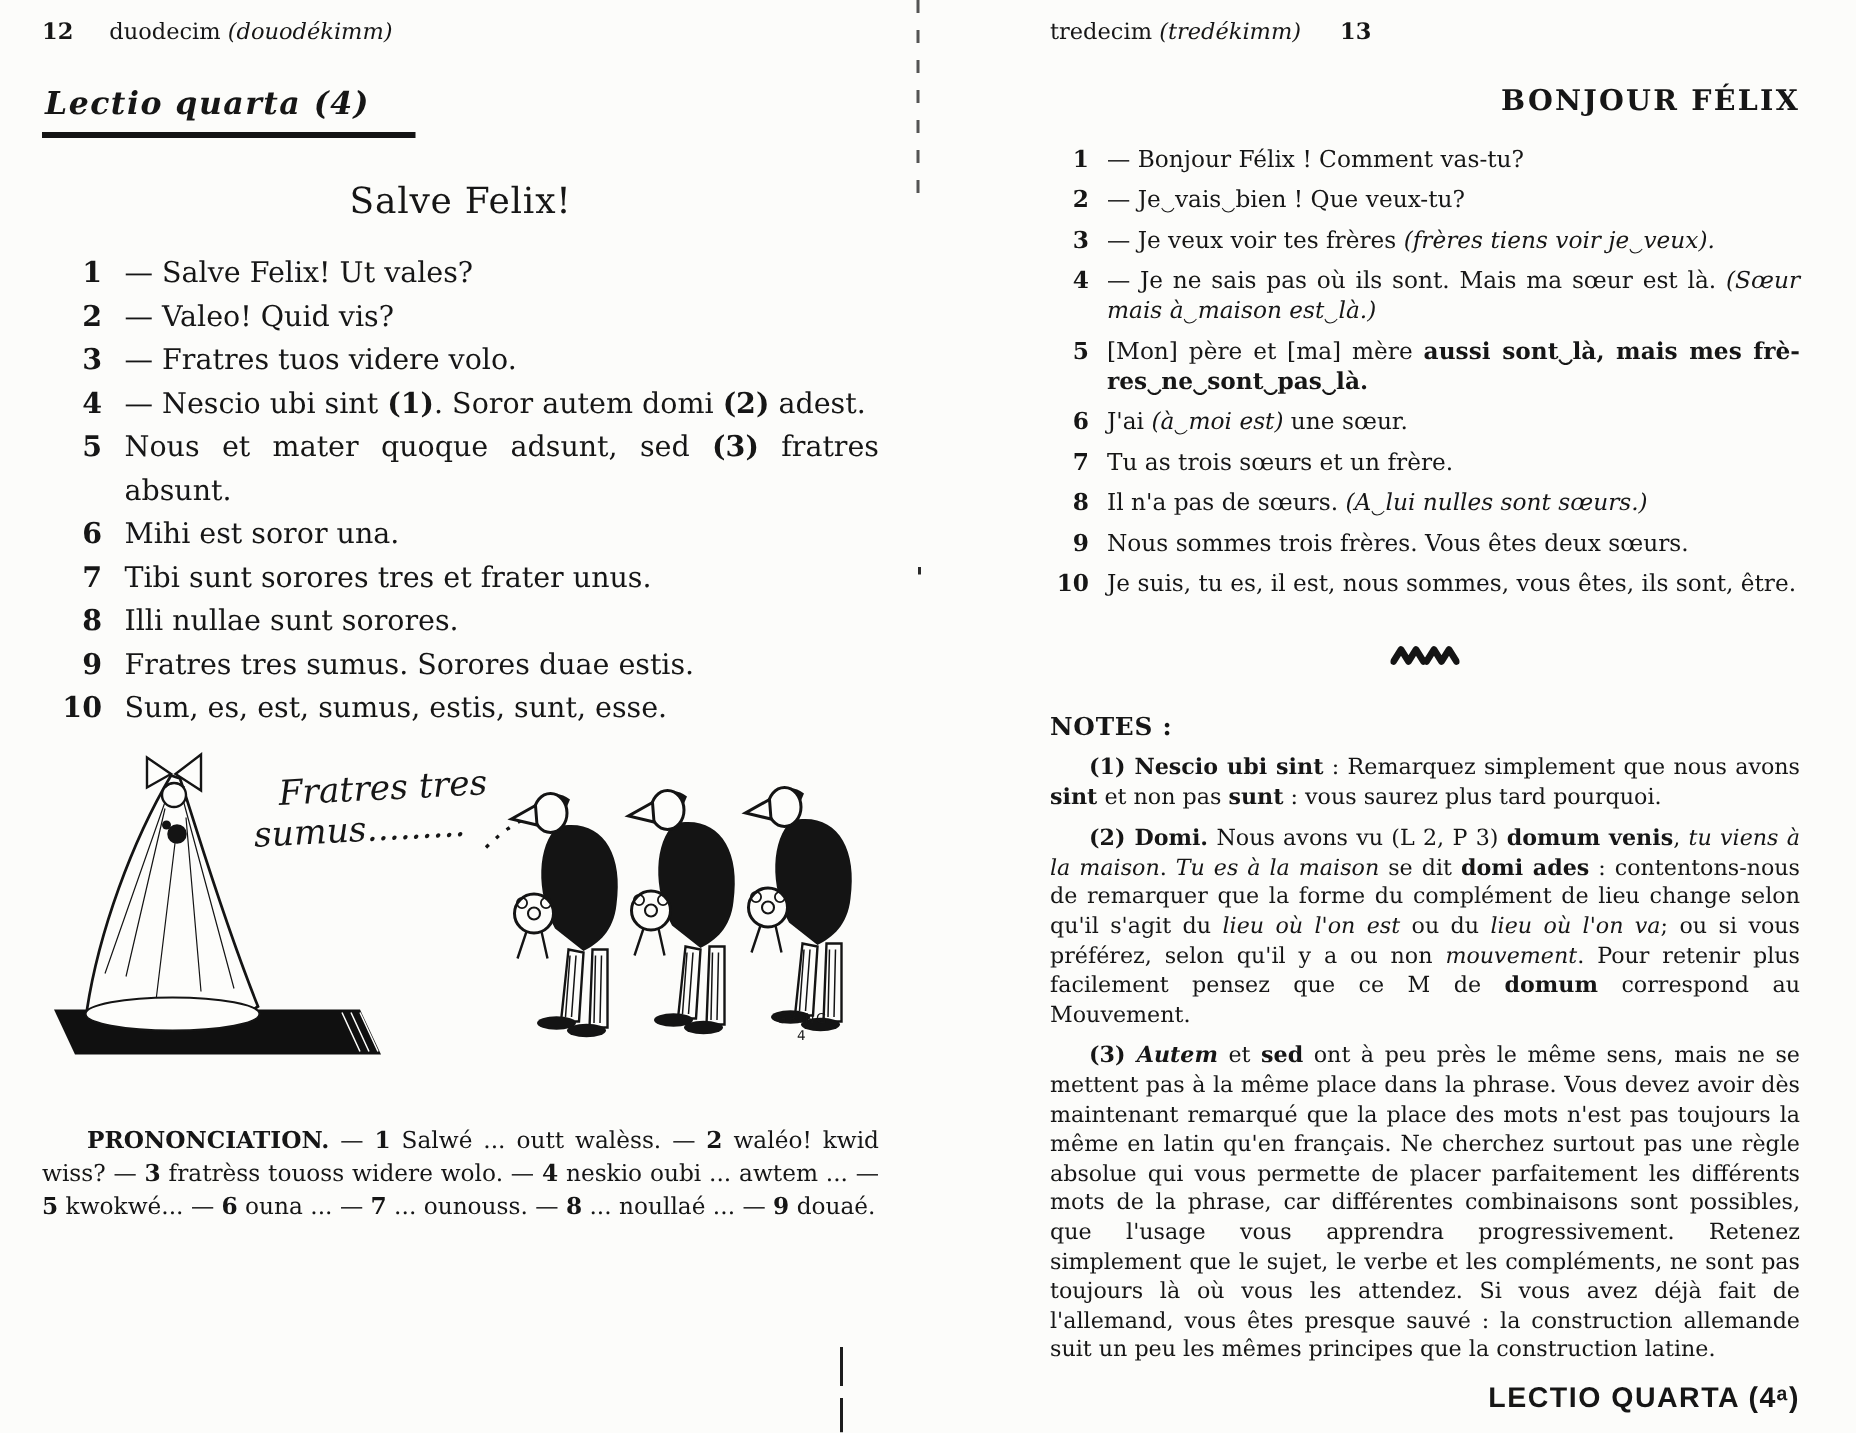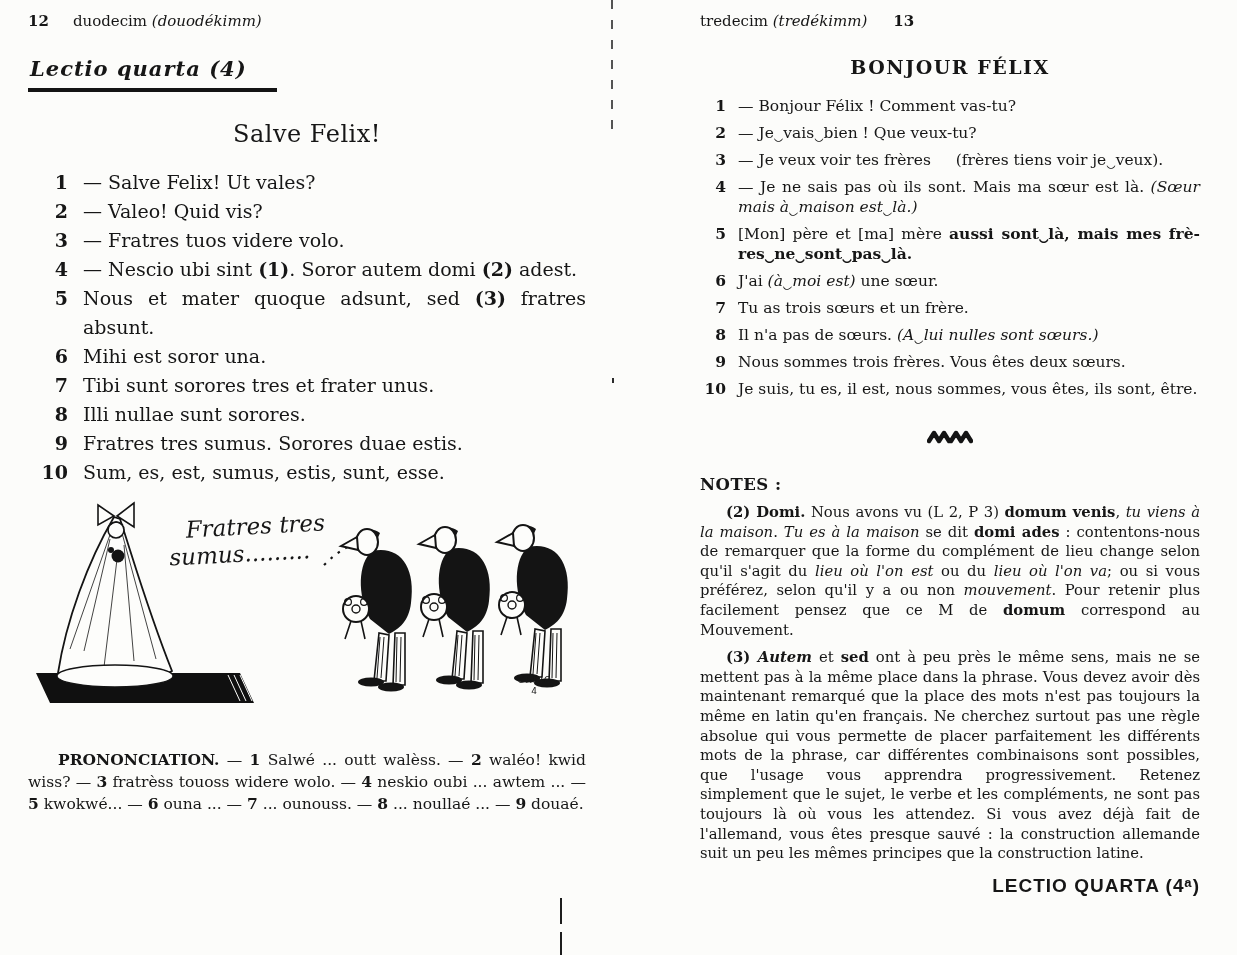--- a/index.html
+++ b/index.html
@@ -35,21 +35,21 @@
   }
   .illo-caption .l2{padding-right:34px;}
   .illo-sig{position:absolute;right:34px;bottom:26px;font-size:9px;letter-spacing:1px;text-align:center;line-height:11px;font-family:"DejaVu Sans",sans-serif;}
 
   .pron{margin:26px 0 0;font-size:15.5px;line-height:21px;text-align:justify;text-indent:30px;}
   .left-note{margin:12px 0 0;font-size:15px;font-style:italic;line-height:19.5px;text-align:justify;text-indent:30px;}
 
   
   #page-right .hdr{justify-content:flex-start;}
   #page-right .hdr .pgnum{margin-left:26px;}
-  .bonjour-title{text-align:center;font-size:19px;font-weight:bold;letter-spacing:1.5px;margin-top:26px;}
+  .bonjour-title{text-align:right;font-size:19px;font-weight:bold;letter-spacing:1.5px;margin-top:26px;}
   .fr-lines{margin-top:18px;font-size:15.5px;}
   .fr-line{display:flex;line-height:20px;margin-bottom:7px;}
   .fr-line .num{flex:none;width:26px;text-align:right;font-weight:bold;margin-right:12px;}
   .fr-line .body{flex:1;text-align:justify;}
   .divider{display:block;margin:30px auto 0;}
   .notes-heading{font-size:16.5px;font-weight:bold;letter-spacing:.5px;margin-top:30px;}
   .note{margin:8px 0 0;font-size:14.8px;line-height:19.6px;text-align:justify;text-indent:26px;}
   .lectio-footer{
     text-align:right;margin-top:12px;
     font-family:"Liberation Sans",sans-serif;font-weight:bold;font-size:19px;letter-spacing:1px;
@@ -187,21 +187,21 @@
   <div class="fr-line">
         <span class="num">1</span>
         <span class="body"><span>— Bonjour Félix ! Comment vas-tu?</span></span>
       </div>
       <div class="fr-line">
         <span class="num">2</span>
         <span class="body"><span>— Je‿vais‿bien ! Que veux-tu?</span></span>
       </div>
       <div class="fr-line">
         <span class="num">3</span>
-        <span class="body"><span>— Je veux voir tes frères </span><span style=" margin-left: 20px;">(frères tiens voir je‿veux).</span></span>
+        <span class="body"><span>— Je veux voir tes frères </span><span style="font-style: italic;">(frères tiens voir je‿veux).</span></span>
       </div>
       <div class="fr-line">
         <span class="num">4</span>
         <span class="body"><span>— Je ne sais pas où ils sont. Mais ma sœur est là. </span><span style="font-style: italic;">(Sœur mais à‿maison est‿là.)</span></span>
       </div>
       <div class="fr-line">
         <span class="num">5</span>
         <span class="body"><span>[Mon] père et [ma] mère </span><span style="font-weight: bold;">aussi sont‿là, mais mes frè-res‿ne‿sont‿pas‿là.</span></span>
       </div>
       <div class="fr-line">
@@ -227,20 +227,21 @@
     </div>
 
   <svg class="divider" width="46" height="16" viewBox="0 0 46 16">
     <path d="M2,12 L7,4 L12,12 L17,4 L22,12 M24,12 L29,4 L34,12 L39,4 L44,12" stroke="#141414" stroke-width="4.5" fill="none" stroke-linecap="round" stroke-linejoin="round"></path>
   </svg>
 
   <div class="notes-heading">NOTES :</div>
 
   <div>
 
+  <p class="note"><span style="font-weight: bold;">(1) Nescio ubi sint</span><span> : Remarquez simplement que nous avons </span><span style="font-weight: bold;">sint</span><span> et non pas </span><span style="font-weight: bold;">sunt</span><span> : vous saurez plus tard pourquoi.</span></p>
       <p class="note"><span style="font-weight: bold;">(2) Domi.</span><span> Nous avons vu (L 2, P 3) </span><span style="font-weight: bold;">domum venis</span><span>, </span><span style="font-style: italic;">tu viens à la maison</span><span>. </span><span style="font-style: italic;">Tu es à la maison</span><span> se dit </span><span style="font-weight: bold;">domi ades</span><span> : contentons-nous de remarquer que la forme du complément de lieu change selon qu'il s'agit du </span><span style="font-style: italic;">lieu où l'on est</span><span> ou du </span><span style="font-style: italic;">lieu où l'on va</span><span>; ou si vous préférez, selon qu'il y a ou non </span><span style="font-style: italic;">mouvement</span><span>. Pour retenir plus facilement pensez que ce M de </span><span style="font-weight: bold;">domum</span><span> correspond au Mouvement.</span></p>
       <p class="note"><span style="font-weight: bold;">(3) </span><span style="font-weight: bold; font-style: italic;">Autem</span><span> et </span><span style="font-weight: bold;">sed</span><span> ont à peu près le même sens, mais ne se mettent pas à la même place dans la phrase. Vous devez avoir dès maintenant remarqué que la place des mots n'est pas toujours la même en latin qu'en français. Ne cherchez surtout pas une règle absolue qui vous permette de placer parfaitement les différents mots de la phrase, car différentes combinaisons sont possibles, que l'usage vous apprendra progressivement. Retenez simplement que le sujet, le verbe et les compléments, ne sont pas toujours là où vous les attendez. Si vous avez déjà fait de l'allemand, vous êtes presque sauvé : la construction allemande suit un peu les mêmes principes que la construction latine.</span></p>
     </div>
 
   <div class="lectio-footer">LECTIO QUARTA (4ᵃ)</div>
 </div>
 
 <div class="gutter-top"></div>
 <div class="gutter-dot"></div>
 <div class="gutter-bottom"></div>

